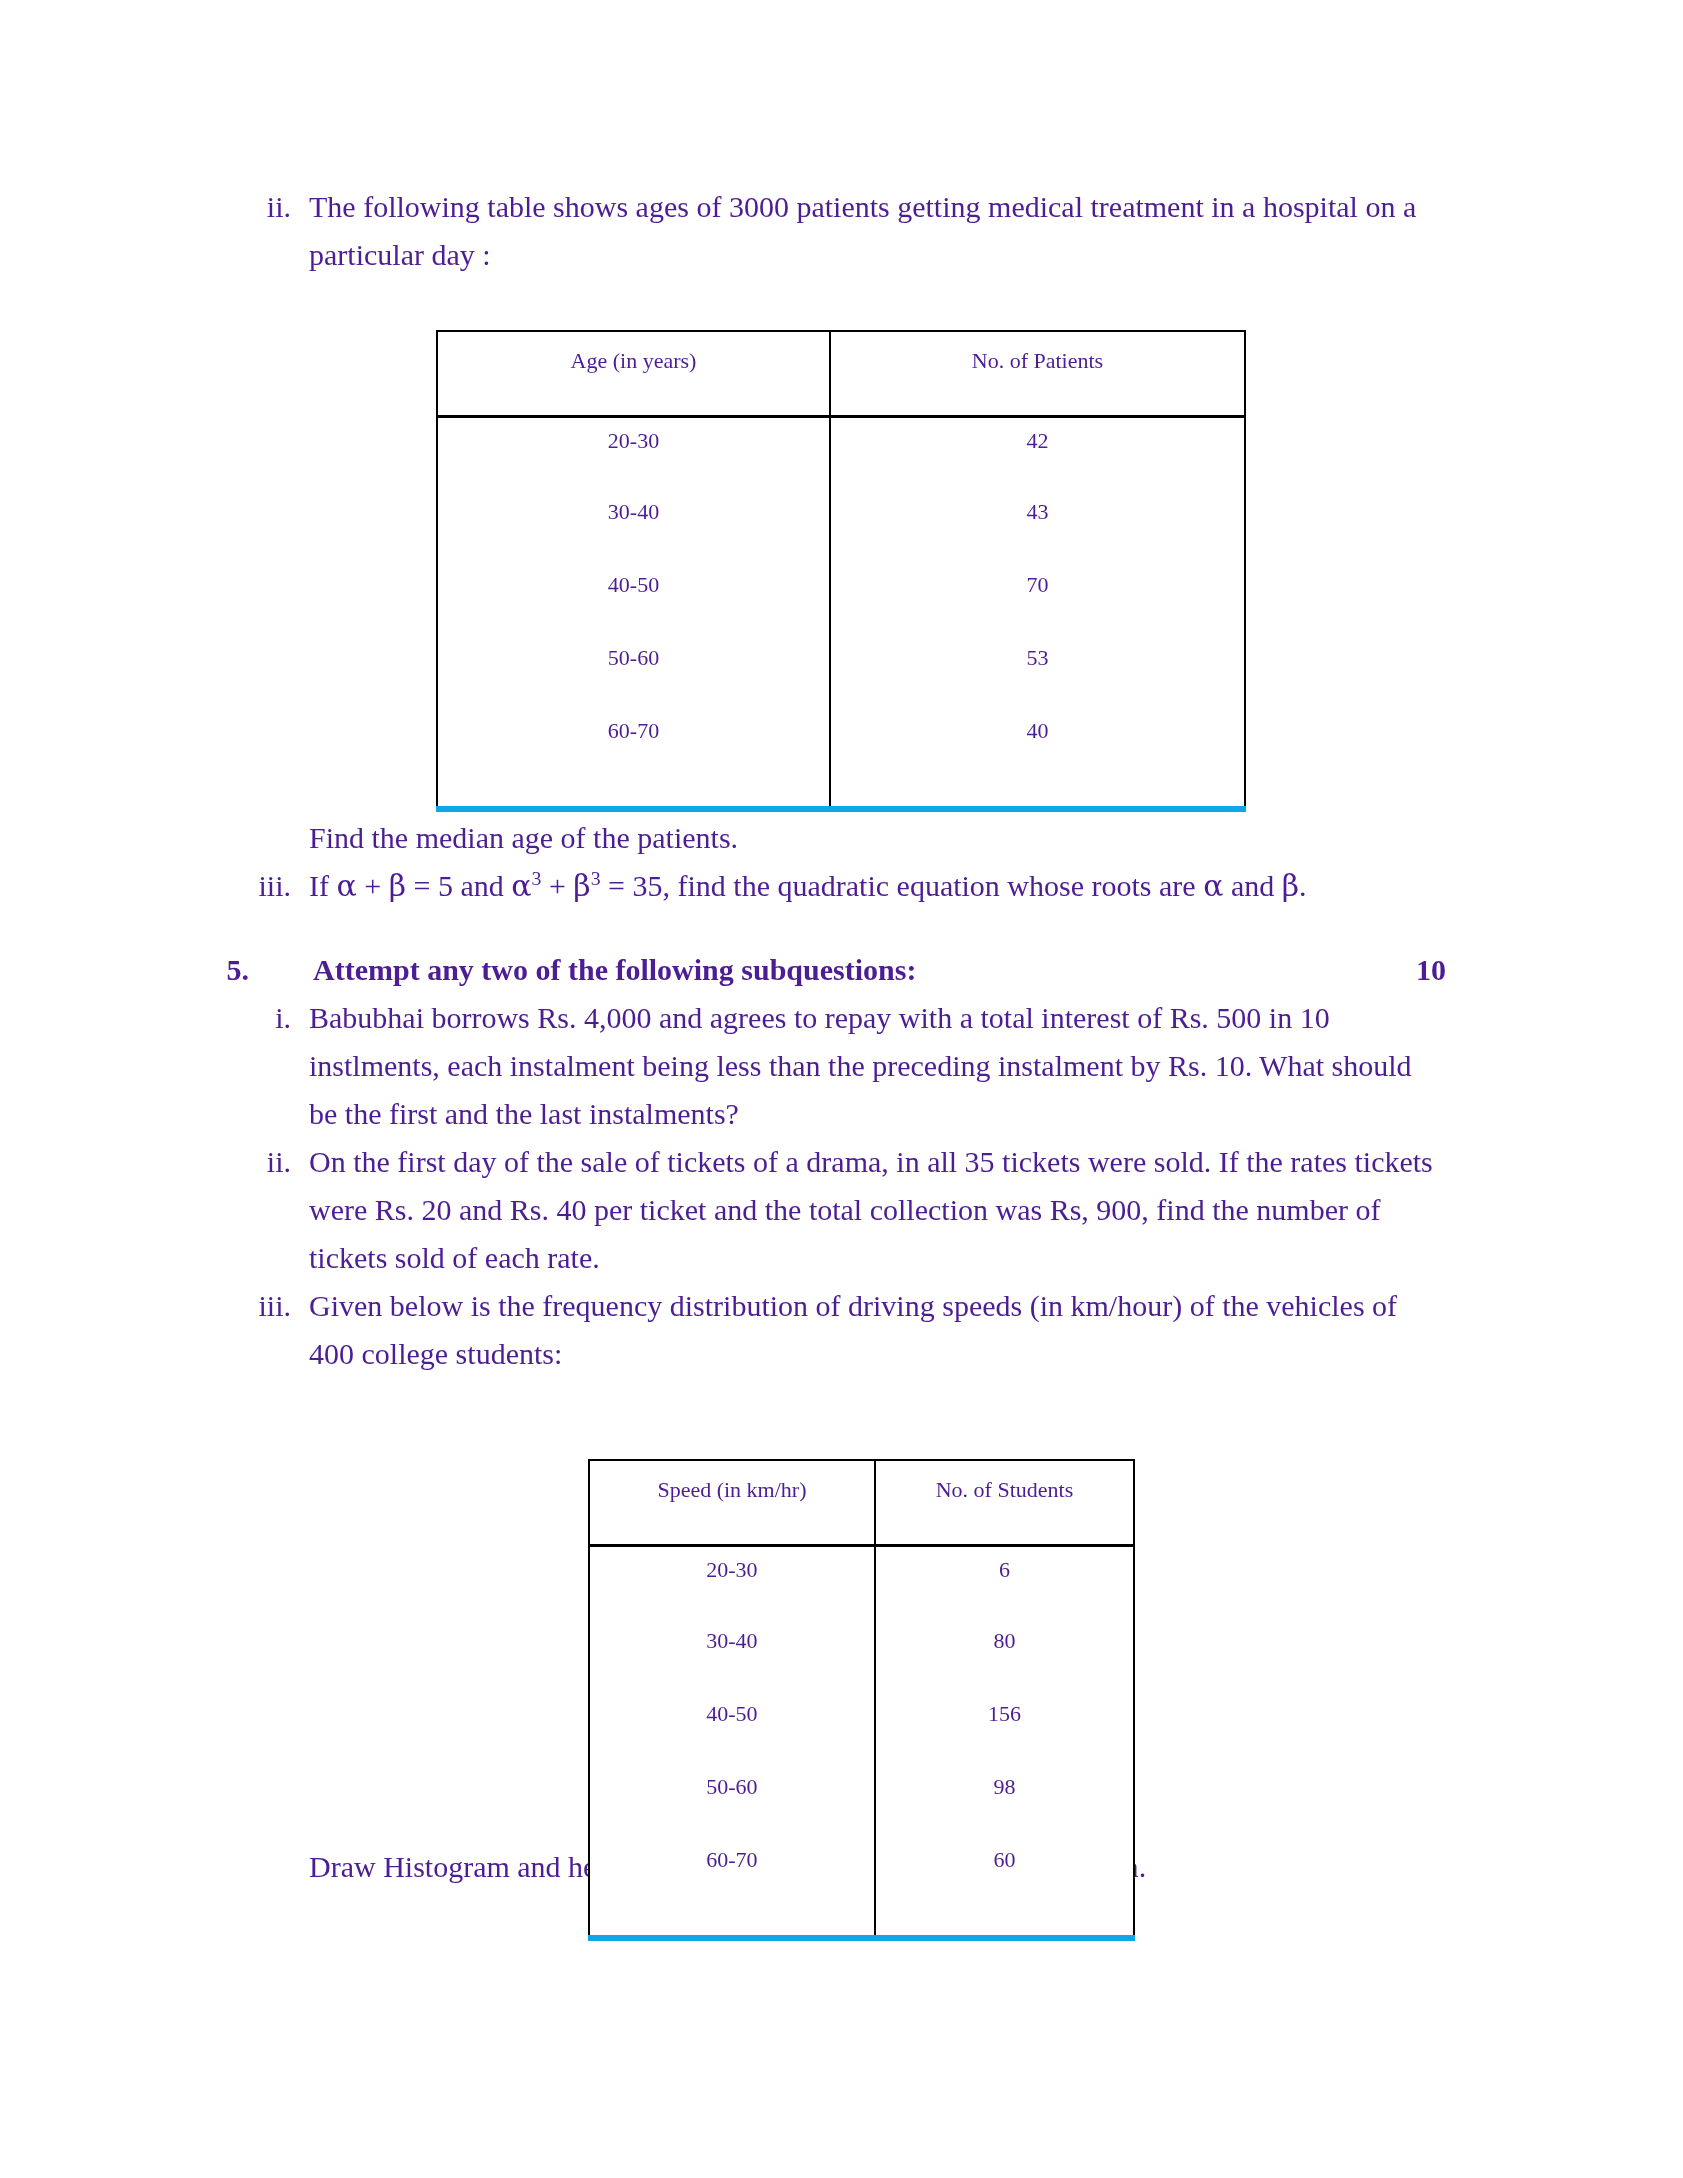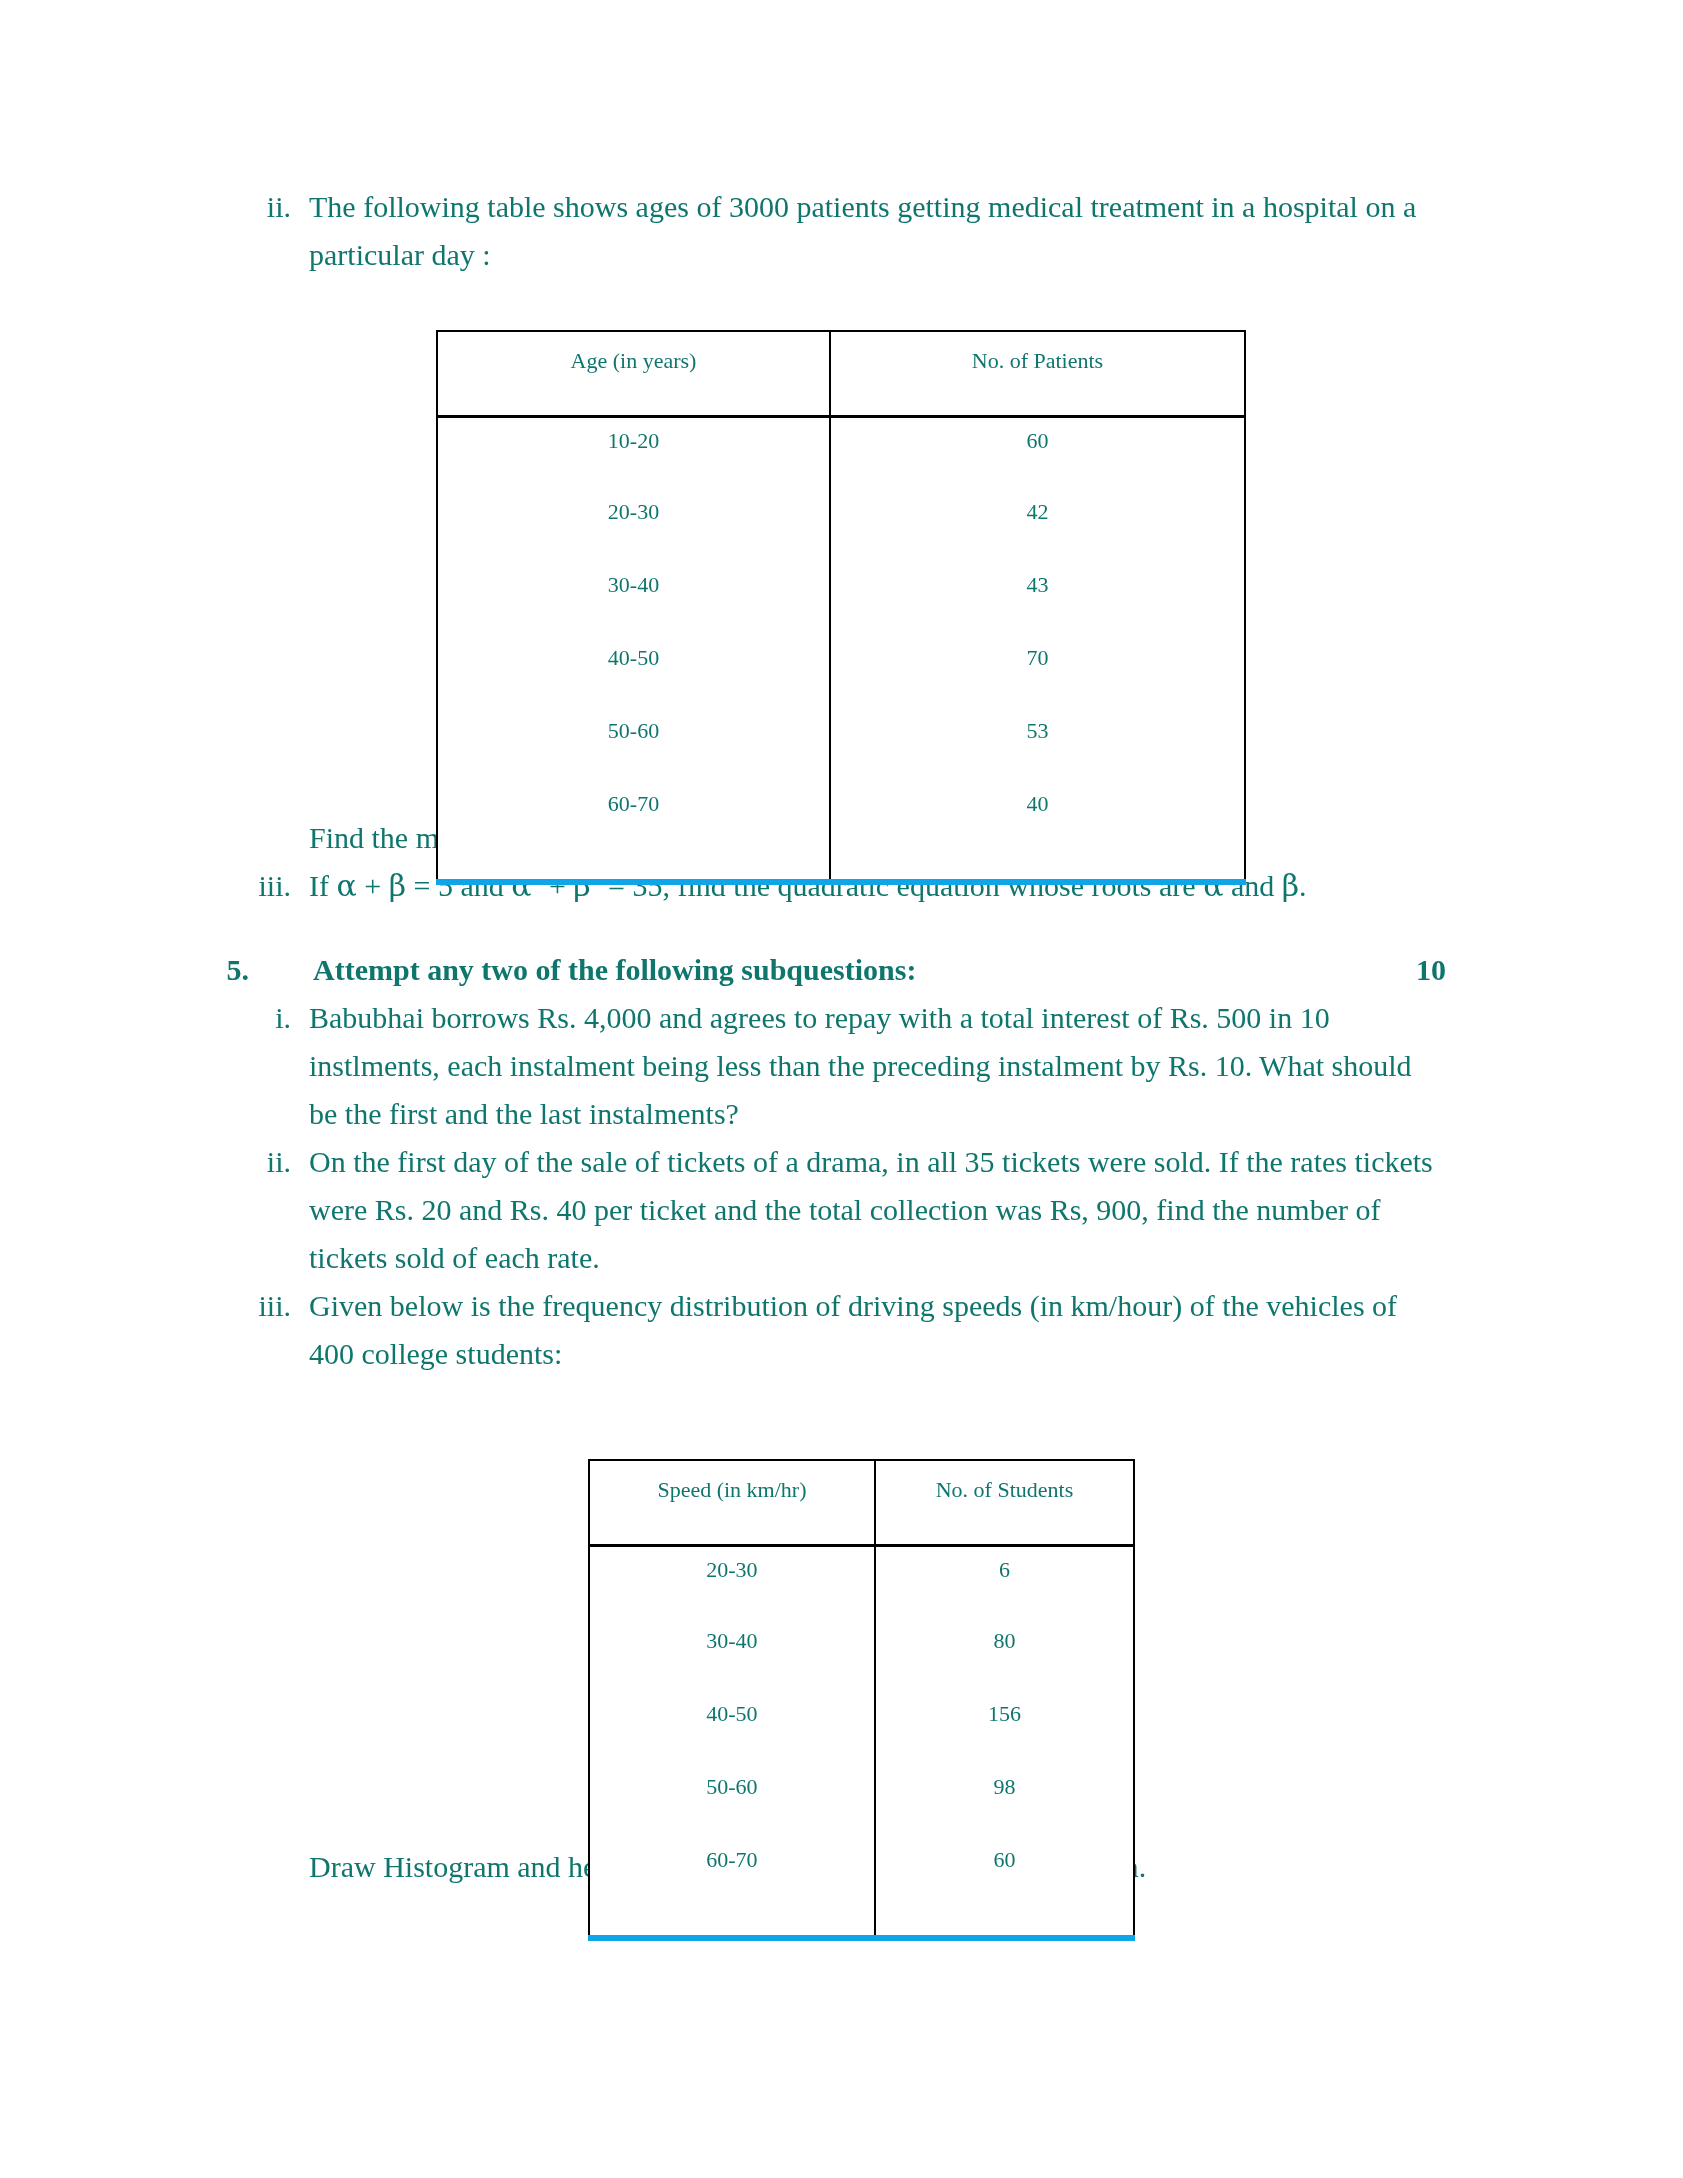--- a/index.html
+++ b/index.html
@@ -7,21 +7,21 @@
     margin: 0;
     padding: 0;
     background: #ffffff;
   }
   .page {
     position: relative;
     width: 1683px;
     height: 2178px;
     background: #ffffff;
     font-family: "Liberation Serif", "DejaVu Serif", serif;
-    color: #0f766e;
+    color: #4c1d95;
     overflow: hidden;
   }
   .content {
     position: absolute;
     left: 248px;
     top: 183px;
     width: 1198px;
   }
 
   
@@ -190,24 +190,20 @@
           <col class="c2">
         </colgroup>
       <thead>
         <tr>
           <th>Age (in years)</th>
           <th>No. of Patients</th>
         </tr>
       </thead>
       <tbody>
         <tr>
-          <td>10-20</td>
-          <td>60</td>
-        </tr>
-        <tr>
           <td>20-30</td>
           <td>42</td>
         </tr>
         <tr>
           <td>30-40</td>
           <td>43</td>
         </tr>
         <tr>
           <td>40-50</td>
           <td>70</td>

